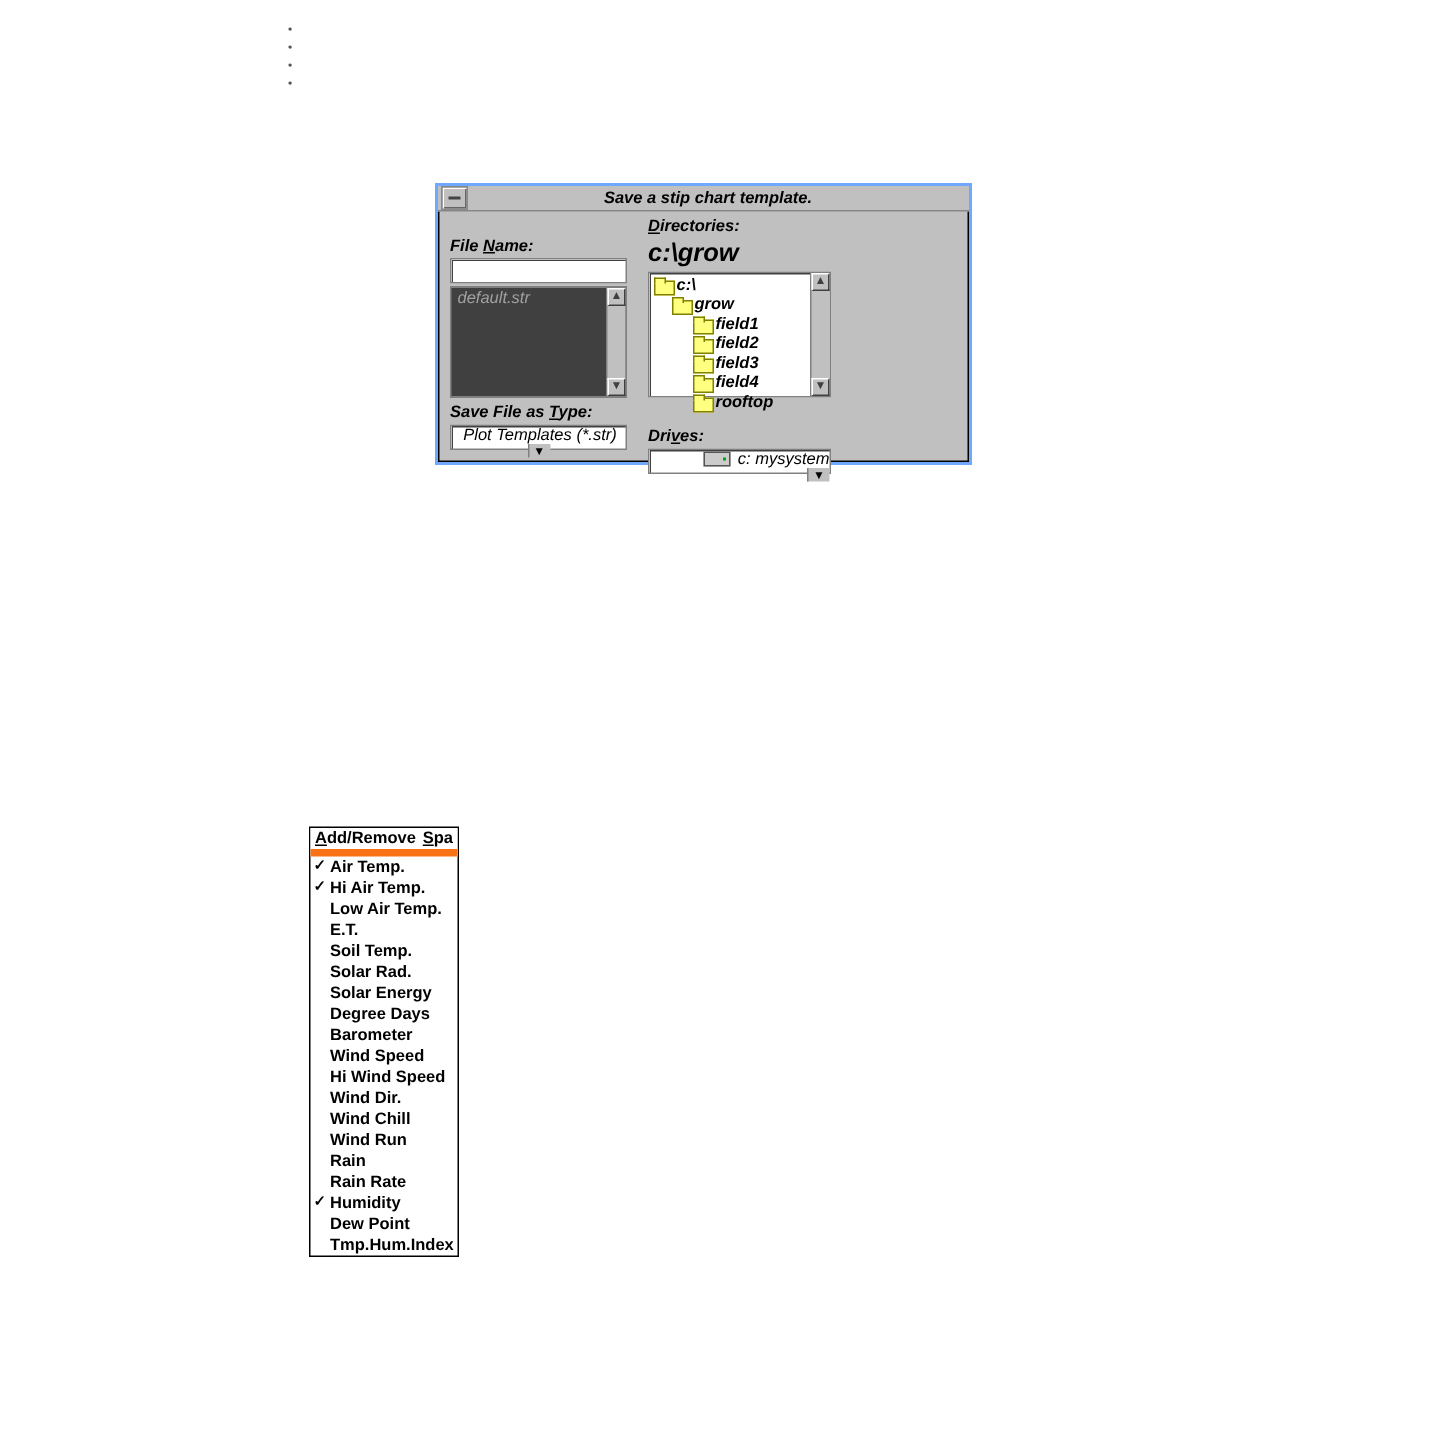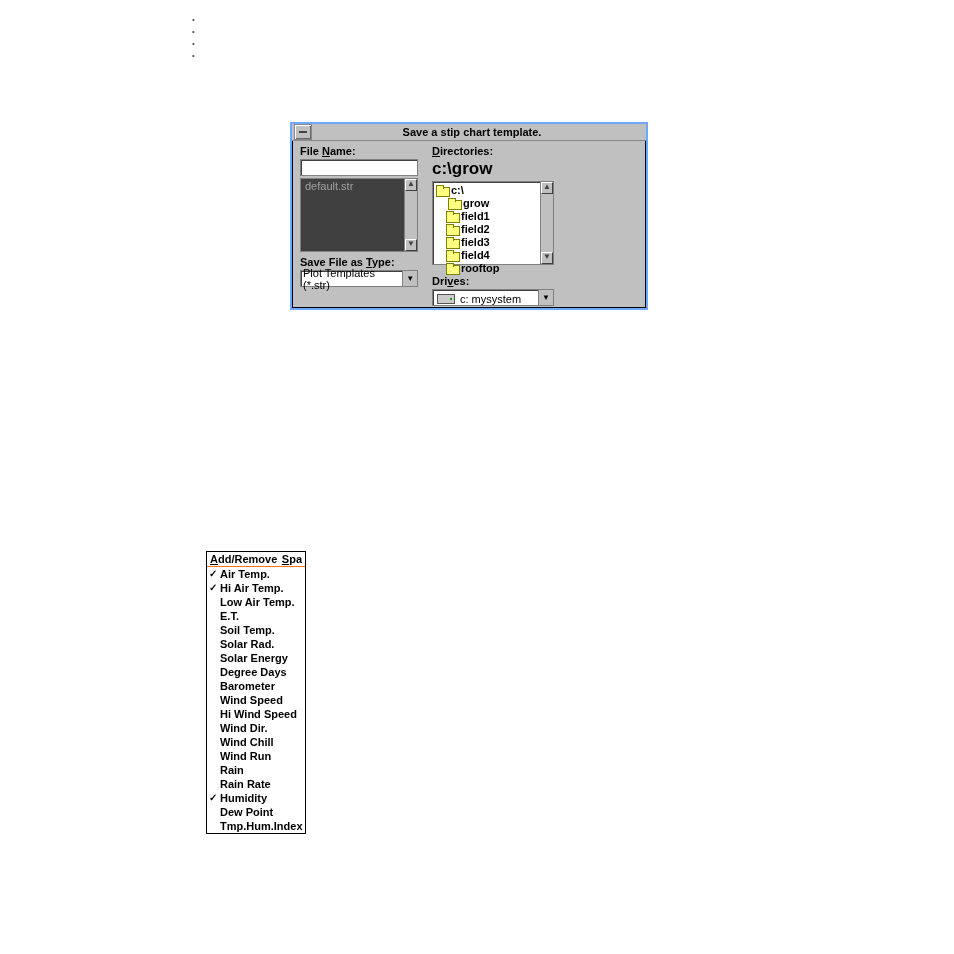--- a/index.html
+++ b/index.html
@@ -27,20 +27,21 @@
   
   .dialog {
     position: absolute;
     left: 290px;
     top: 122px;
     width: 354px;
     height: 184px;
     background: #c0c0c0;
     border: 2px solid #6fa9ff;
     box-shadow: 0 0 0 1px #000 inset;
+    font-style: italic;
   }
   .titlebar {
     height: 16px;
     background: #c0c0c0;
     border-bottom: 1px solid #888;
     display: flex;
     align-items: center;
   }
   .sysmenu {
     width: 16px;
@@ -76,21 +77,21 @@
   .lbl {
     font-size: 11px;
     font-weight: bold;
   }
   .lbl u { text-decoration: underline; }
 
   
   .col-left {
     position: absolute;
     left: 8px;
-    top: 4px;
+    top: 17px;
     width: 120px;
   }
   .textfield {
     width: 112px;
     height: 15px;
     background: #fff;
     border: 1px solid #808080;
     box-shadow: inset 1px 1px 0 #404040;
     margin-top: 2px;
     padding: 0 2px;
@@ -141,20 +142,21 @@
     height: 17px;
     background: #fff;
     border: 1px solid #808080;
     box-shadow: inset 1px 1px 0 #404040;
     margin-top: 2px;
     display: flex;
     align-items: center;
     justify-content: space-between;
     box-sizing: border-box;
     font-size: 11px;
+    flex-direction: column;
   }
   .combo span { padding-left: 2px; }
   .combo .drop {
     width: 14px;
     height: 15px;
     background: #c0c0c0;
     border-left: 1px solid #808080;
     display: flex;
     align-items: center;
     justify-content: center;
@@ -214,21 +216,21 @@
     position: absolute;
     left: 0;
     top: 0;
     width: 6px;
     height: 3px;
     background: #ffff80;
     border: 1px solid #808000;
     border-bottom: none;
   }
   .indent1 { padding-left: 14px; }
-  .indent2 { padding-left: 12px; }
+  .indent2 { padding-left: 28px; }
 
   .combo-wide {
     width: 122px;
     align-items: flex-end;
   }
   .drive-ico {
     width: 14px;
     height: 8px;
     border: 1px solid #555;
     background: #ccc;
@@ -289,21 +291,21 @@
     top: 551px;
     width: 98px;
     border: 1px solid #000;
     background: #fff;
     font-size: 11px;
   }
   .menu-header {
     display: flex;
     justify-content: space-between;
     padding: 1px 3px;
-    border-bottom: 1px solid #f97316;
+    border-bottom: 5px solid #f97316;
     background: #fff;
     font-weight: bold;
   }
   .menu-header span u { text-decoration: underline; }
   .menu-item {
     padding: 0 2px 0 13px;
     line-height: 14px;
     position: relative;
     white-space: nowrap;
     font-weight: bold;
@@ -382,21 +384,21 @@
           </div>
         <div class="dir-item indent2">
             <span class="folder-closed"></span>
             <span>rooftop</span>
           </div>
         <div class="scrollbar">
           <div class="sb-btn">▲</div>
           <div class="sb-btn">▼</div>
         </div>
       </div>
-      <div class="lbl" style="margin-top:10px">Dri<u>v</u>es:</div>
+      <div class="lbl" style="margin-top:20px">Dri<u>v</u>es:</div>
       <div class="combo combo-wide">
         <span style="display:flex;align-items:center">
             <span class="drive-ico"></span>
             <span>c: mysystem</span>
           </span>
         <div class="drop">▼</div>
       </div>
     </div>
 
 

